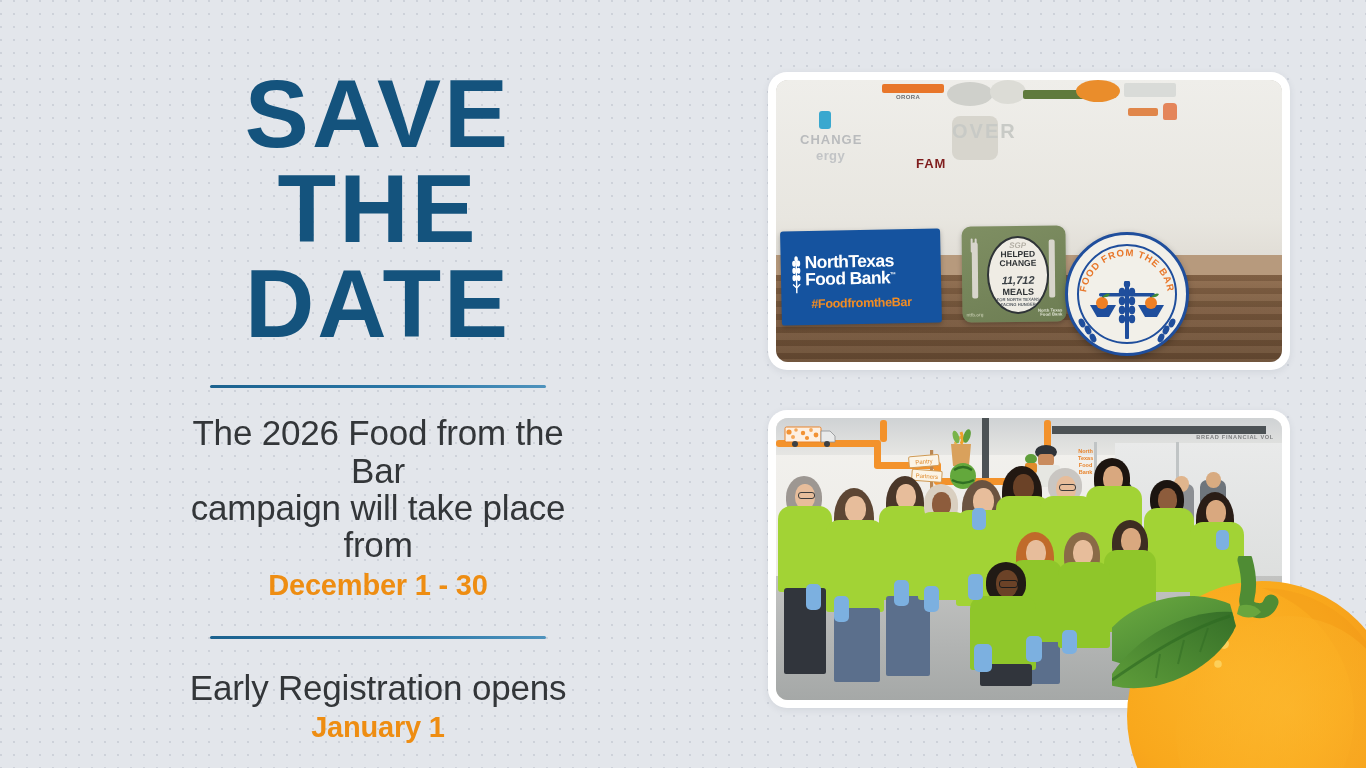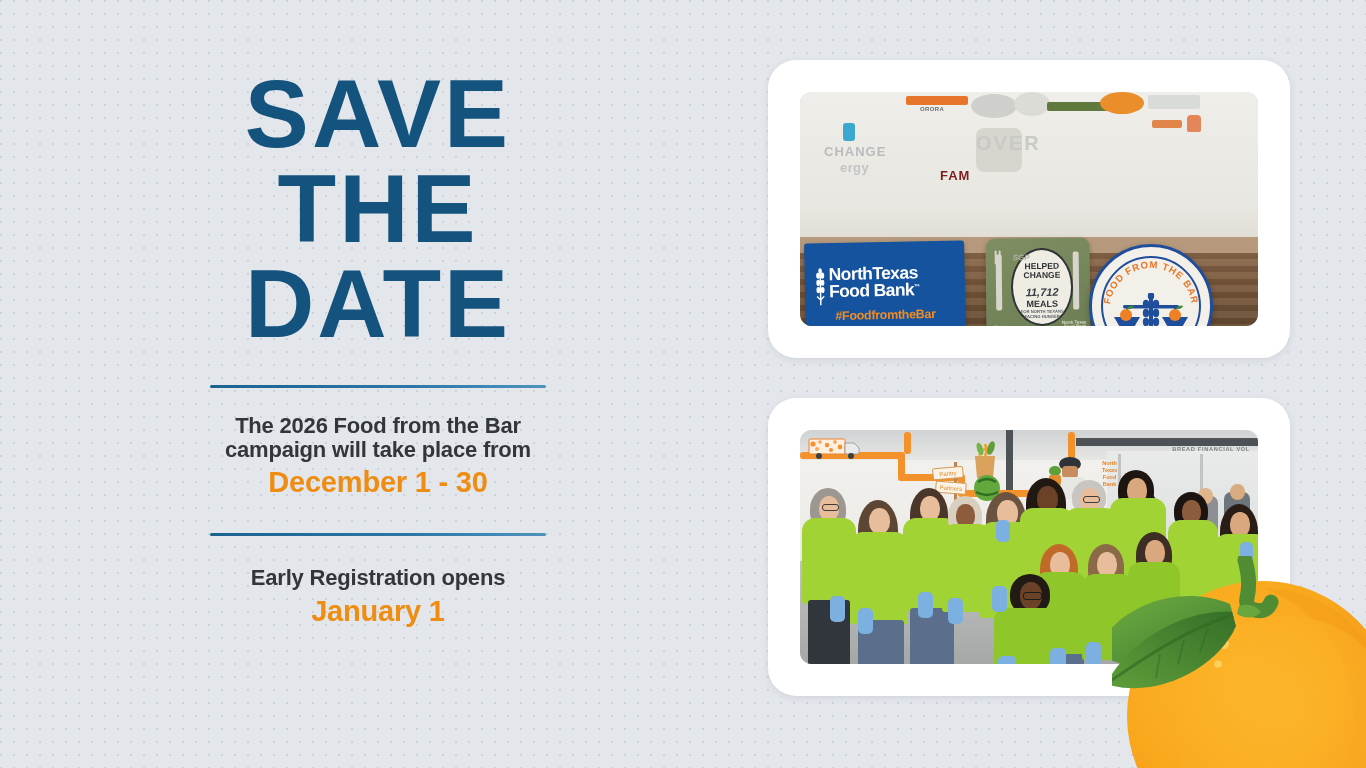--- a/index.html
+++ b/index.html
@@ -41,43 +41,44 @@
     margin:0;
   }
   .rule.top-rule{margin-top:34px;}
   .rule.bottom-rule{margin-top:34px;}
 
   .body-block{
     width:420px;text-align:center;margin-top:26px;
   }
   .body-line{
     color:#333639;
-    font-size:22px;
+    font-size:35px;
     line-height:1.07;
-    font-weight:700;
+    font-weight:400;
     letter-spacing:-.2px;
   }
   .accent{
     color:#ee8d12;
     font-weight:700;
     font-size:29px;
     display:block;
     margin-top:5px;
     letter-spacing:-.2px;
   }
   .reg-block{width:420px;text-align:center;margin-top:30px;}
 
   
   .card{
     position:absolute;
     background:#fff;
-    border-radius:28px;
+    border-radius:19px;
     box-shadow:0 2px 7px rgba(60,70,90,.10);
-    padding:32px;
+    padding:8px;
     box-sizing:border-box;
+    margin-top:12px;
   }
   #card-top{left:768px;top:60px;width:522px;height:298px;}
   #card-bottom{left:768px;top:398px;width:522px;height:298px;}
   .photo{
     width:100%;height:100%;
     border-radius:12px;
     overflow:hidden;position:relative;
     background:#c9c5bd;
   }
 
@@ -312,21 +313,21 @@
         </div>
         <div class="ntfb-hash">#FoodfromtheBar</div>
       </div>
 
       <div class="tray">
         <div class="fork" style="left:10px;top:16px;width:6px;height:56px;"></div>
         <div class="fork" style="left:9px;top:12px;width:2px;height:14px;"></div>
         <div class="fork" style="left:13px;top:12px;width:2px;height:14px;"></div>
         <div class="knife" style="right:11px;top:14px;width:6px;height:58px;"></div>
         <div class="tray-plate">
-          <div style="position:absolute;left:0;right:0;top:3px;color:#b4b0a6;font-size:8px;font-weight:700;font-style:italic;">SGP</div>
+          <div style="position:absolute;left:0;right:0;top:3px;text-align:center;color:#b4b0a6;font-size:8px;font-weight:700;font-style:italic;">SGP</div>
           <div class="tray-plate-txt">
             <span>HELPED</span><br>
             <span>CHANGE</span>
           </div>
           <div class="tray-num">11,712</div>
           <div class="tray-meals">MEALS</div>
           <div class="tray-sub">
             <span>FOR NORTH TEXANS</span><br>
             <span>FACING HUNGER</span>
           </div>

